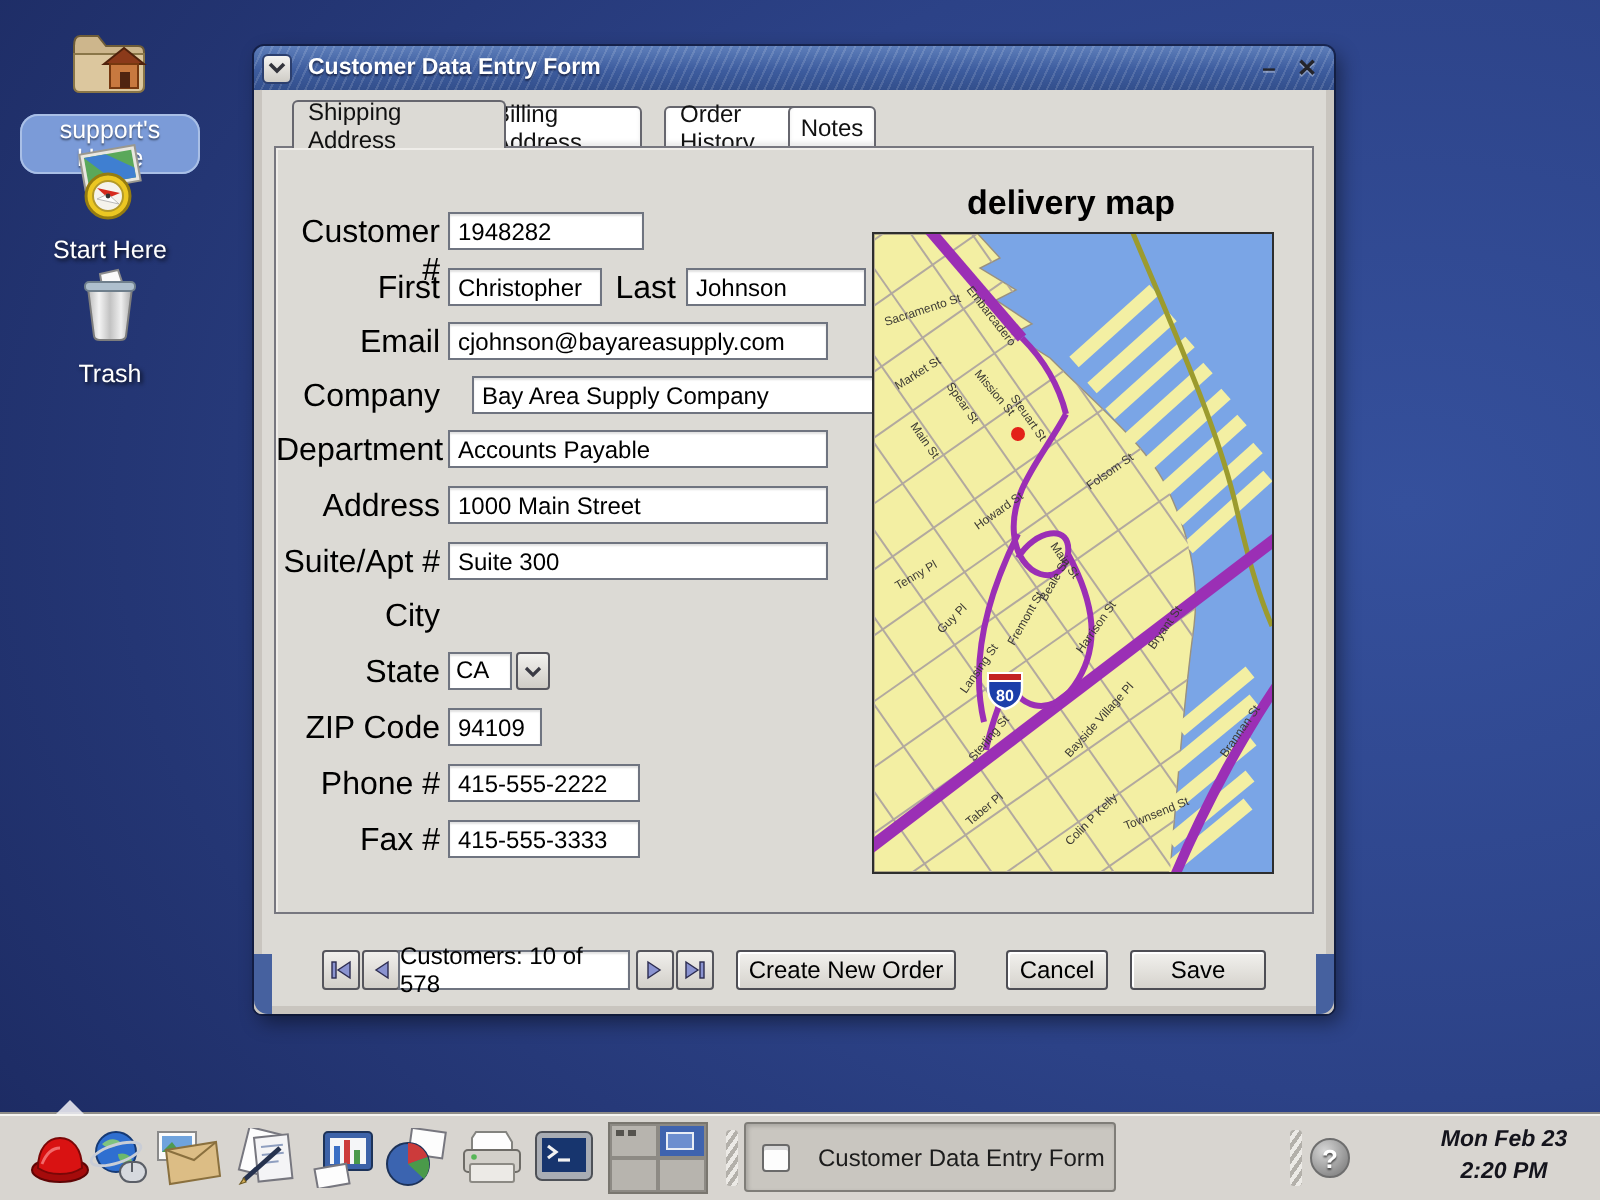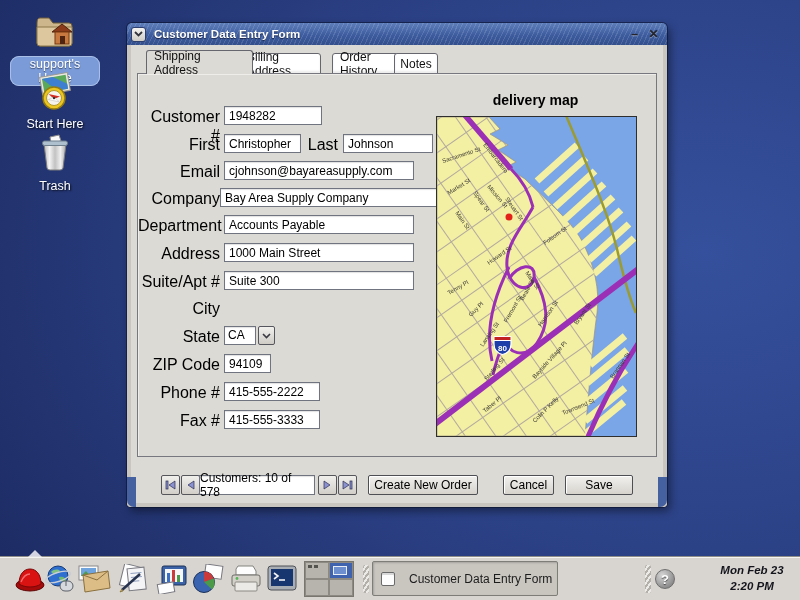--- a/index.html
+++ b/index.html
@@ -54,21 +54,21 @@
 
   .flabel { position:absolute; width:82px; left:0; text-align:right; font-size:16px; color:#000; line-height:19px; }
   .entry { position:absolute; height:19px; border:1px solid #6f7480; background:#fff; font-family:"Liberation Sans",sans-serif;
     font-size:12px; color:#000; padding:0 4px; box-shadow:inset 0 1px 1px rgba(0,0,0,.12); }
   .combo { position:absolute; display:flex;align-items:flex-end; }
   .combo .cval { width:32px; height:19px; border:1px solid #6f7480; background:#fff; font-size:12px; padding:1px 3px;
     box-shadow:inset 0 1px 1px rgba(0,0,0,.12);}
   .combo .cbtn { width:17px; height:19px; margin-left:2px; border:1px solid #56565e; border-radius:2px;
     background:linear-gradient(#f2f1ee,#cfccc6); display:flex; align-items:center; justify-content:center; }
 
-  .map-caption { position:absolute; left:298px; top:18px; width:199px; text-align:center; font-size:14px; font-weight:bold; color:#000; }
+  .map-caption { position:absolute; left:298px; top:18px; width:199px; text-align:center; font-size:17px; font-weight:bold; color:#000; }
   .map-frame { position:absolute; left:298px; top:42px; width:201px; height:321px; border:1px solid #2e2e2e; background:#f3efa3; }
 
   
   .navbtn { position:absolute; top:430px; width:19px; height:20px; border:1px solid #55555c; border-radius:2px;
     background:linear-gradient(#f0efec,#d2cfc9); display:flex; align-items:center; justify-content:center; }
   .counter { position:absolute; top:430px; left:68px; width:116px; height:20px; border:1px solid #6f7480; background:#fff;
     font-size:12px; display:flex; align-items:center; justify-content:center; box-shadow:inset 0 1px 1px rgba(0,0,0,.12); }
   .pbtn { position:absolute; top:430px; height:20px; border:1px solid #4e4e55; border-radius:2px;
     background:linear-gradient(#f2f1ee,#d6d3cd); font-size:12px; color:#000; display:flex; align-items:center; justify-content:center;
     box-shadow:inset 1px 1px 0 #fff; }
@@ -176,21 +176,21 @@
 
         <div class="flabel" style="top:61px;">First</div>
         <input class="entry" style="left: 86px; top: 60px; width: 77px;" value="Christopher">
         <div class="flabel" style="top:61px; left:140px; width:60px;">Last</div>
         <input class="entry" style="left: 205px; top: 60px; width: 90px;" value="Johnson">
 
         <div class="flabel" style="top:88px;">Email</div>
         <input class="entry" style="left: 86px; top: 87px; width: 190px;" value="cjohnson@bayareasupply.com">
 
         <div class="flabel" style="top:115px;">Company</div>
-        <input class="entry" style="left: 82px; top: 114px; width: 228px;" value="Bay Area Supply Company">
+        <input class="entry" style="left: 98px; top: 114px; width: 228px;" value="Bay Area Supply Company">
 
         <div class="flabel" style="top:142px;">Department</div>
         <input class="entry" style="left: 86px; top: 141px; width: 190px;" value="Accounts Payable">
 
         <div class="flabel" style="top:170px;">Address</div>
         <input class="entry" style="left: 86px; top: 169px; width: 190px;" value="1000 Main Street">
 
         <div class="flabel" style="top:198px;">Suite/Apt #</div>
         <input class="entry" style="left: 86px; top: 197px; width: 190px;" value="Suite 300">
 

